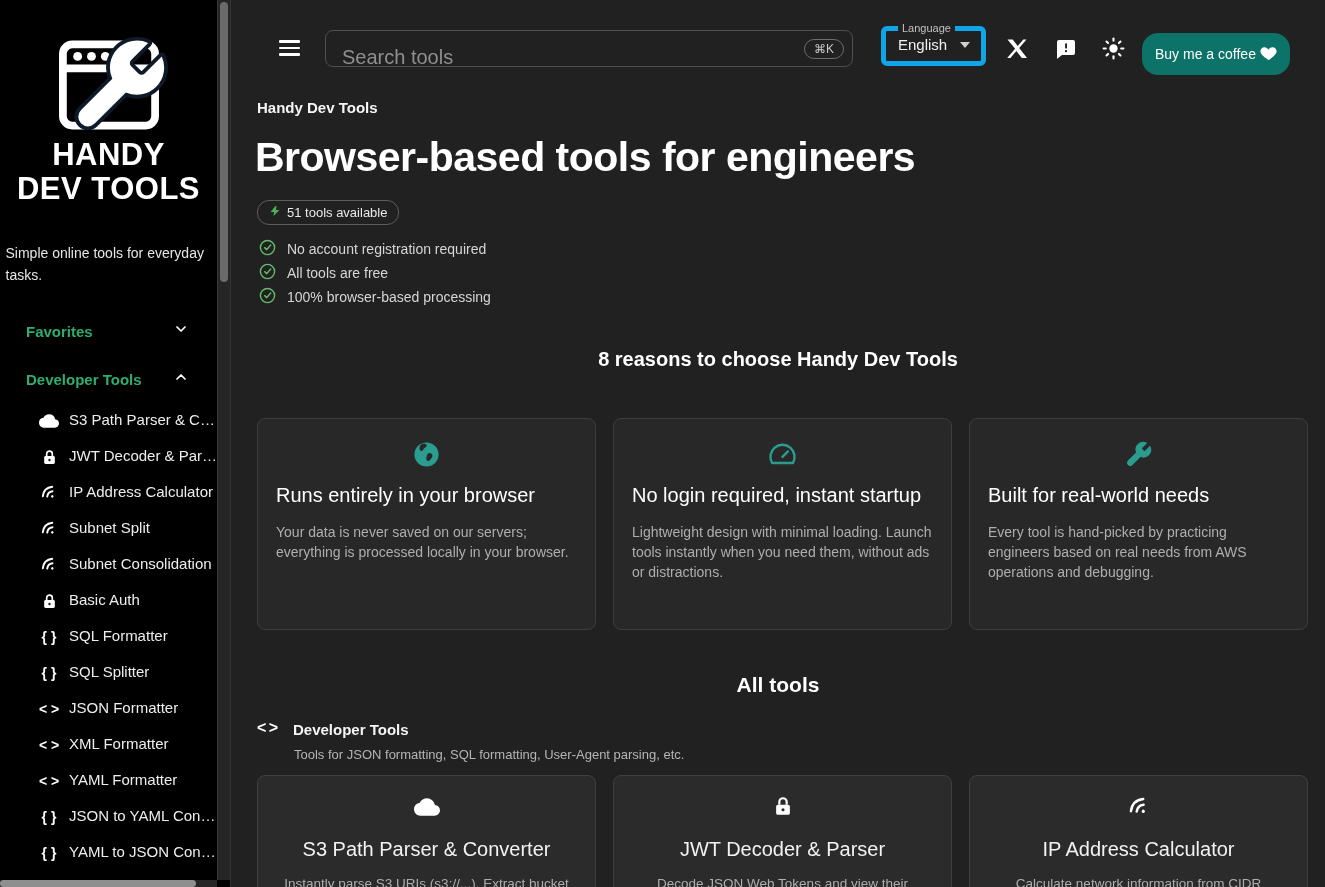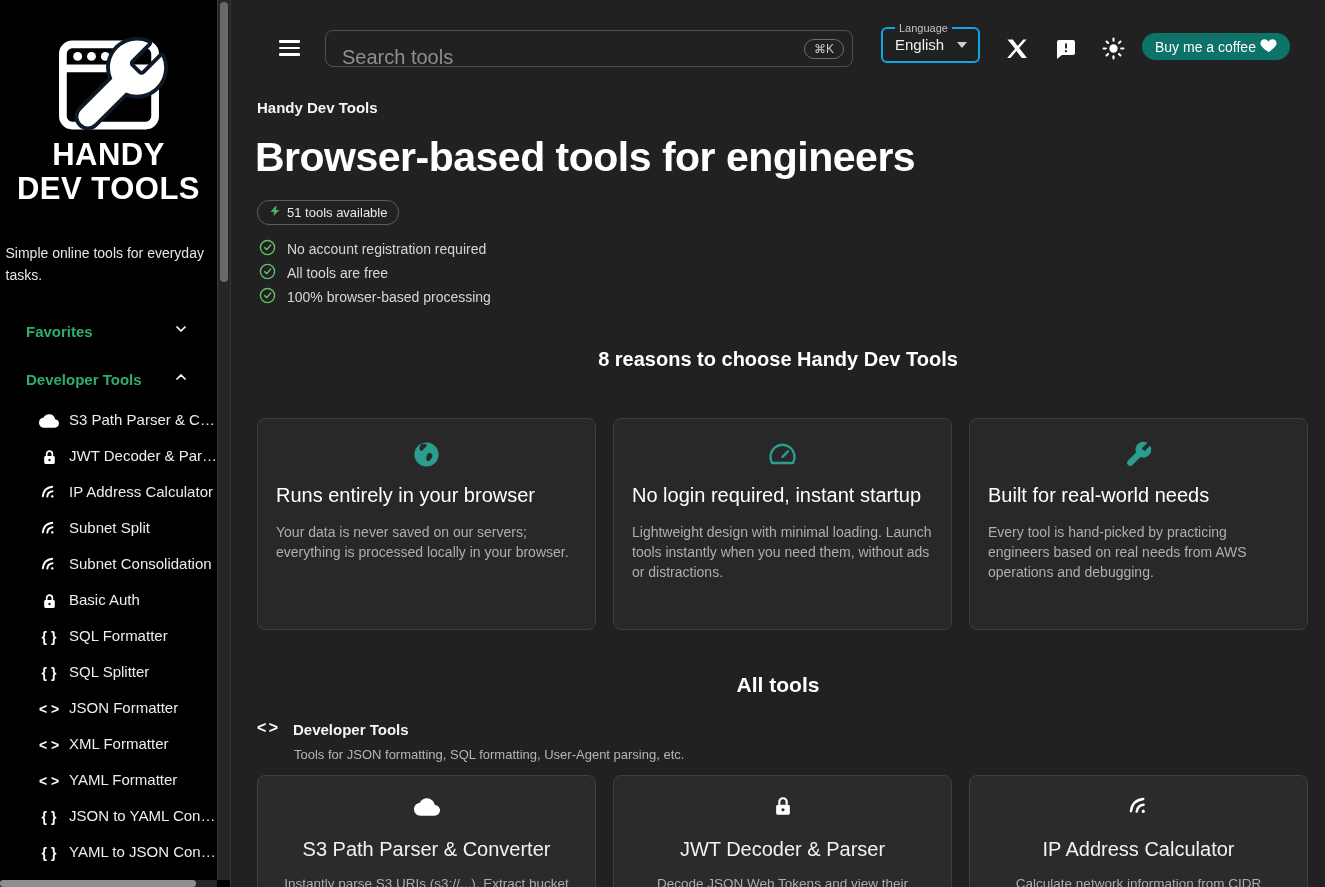--- a/index.html
+++ b/index.html
@@ -32,26 +32,26 @@
   .main{position:absolute;left:230px;top:0;width:1095px;height:887px;background:#212121;border-left:1px solid #343434;}
 
   .hamburger{position:absolute;left:48px;top:40px;width:21px;cursor:pointer;}
   .hamburger div{height:2.5px;background:#fff;border-radius:1px;margin-bottom:4px;}
   .search{position:absolute;left:94px;top:30px;width:528px;height:37px;border:1px solid #4f4f4f;border-radius:8px;
           display:flex;align-items:center;padding:0 8px 0 14px;}
   .search input{flex:1;background:transparent;border:none;outline:none;color:#e0e0e0;font-size:20px;font-family:"Liberation Sans",sans-serif;margin-top:17px;}
   .search input::placeholder{color:#8f8f8f;}
   .kbd{border:1px solid #6e6e6e;border-radius:11px;padding:2px 9px;font-size:12px;color:#c9c9c9;white-space:nowrap;}
   .lang{position:absolute;left:650px;top:22px;width:98px;cursor:pointer;}
-  .lang fieldset{border:2px solid #0ea5e9;border-radius:6px;margin:0;padding:1px 10px 8px 12px;}
+  .lang fieldset{border:5px solid #0ea5e9;border-radius:6px;margin:0;padding:1px 10px 8px 12px;}
   .lang legend{font-size:11px;color:#c2c2c2;padding:0 4px;}
   .lang-row{display:flex;align-items:center;gap:12px;}
   .lang-val{font-size:15px;color:#f0f0f0;}
   .icon-btn{position:absolute;top:35px;width:27px;height:27px;display:flex;align-items:center;justify-content:center;cursor:pointer;}
-  .coffee{position:absolute;left:911px;top:33px;height:27px;padding:0 13px;border-radius:16px;background:#0d7268;
+  .coffee{position:absolute;left:911px;top:33px;height:42px;padding:0 13px;border-radius:16px;background:#0d7268;
           display:flex;align-items:center;gap:4px;font-size:14px;color:#fff;cursor:pointer;border:none;}
 
   .site-name{position:absolute;left:26px;top:99px;font-size:15px;font-weight:bold;color:#f5f5f5;}
   .h1{position:absolute;left:24px;top:134px;font-size:41px;font-weight:bold;letter-spacing:-.5px;color:#fff;}
   .badge{position:absolute;left:26px;top:200px;display:inline-flex;align-items:center;gap:6px;border:1px solid #5c5c5c;
          border-radius:12px;padding:3px 11px;font-size:13px;color:#e8e8e8;}
   .checks{position:absolute;left:28px;top:237px;}
   .check-row{display:flex;align-items:center;gap:11px;height:24px;font-size:14px;color:#d6d6d6;}
 
   .reasons-h{position:absolute;left:0;top:348px;width:100%;text-align:center;font-size:20px;font-weight:bold;}

